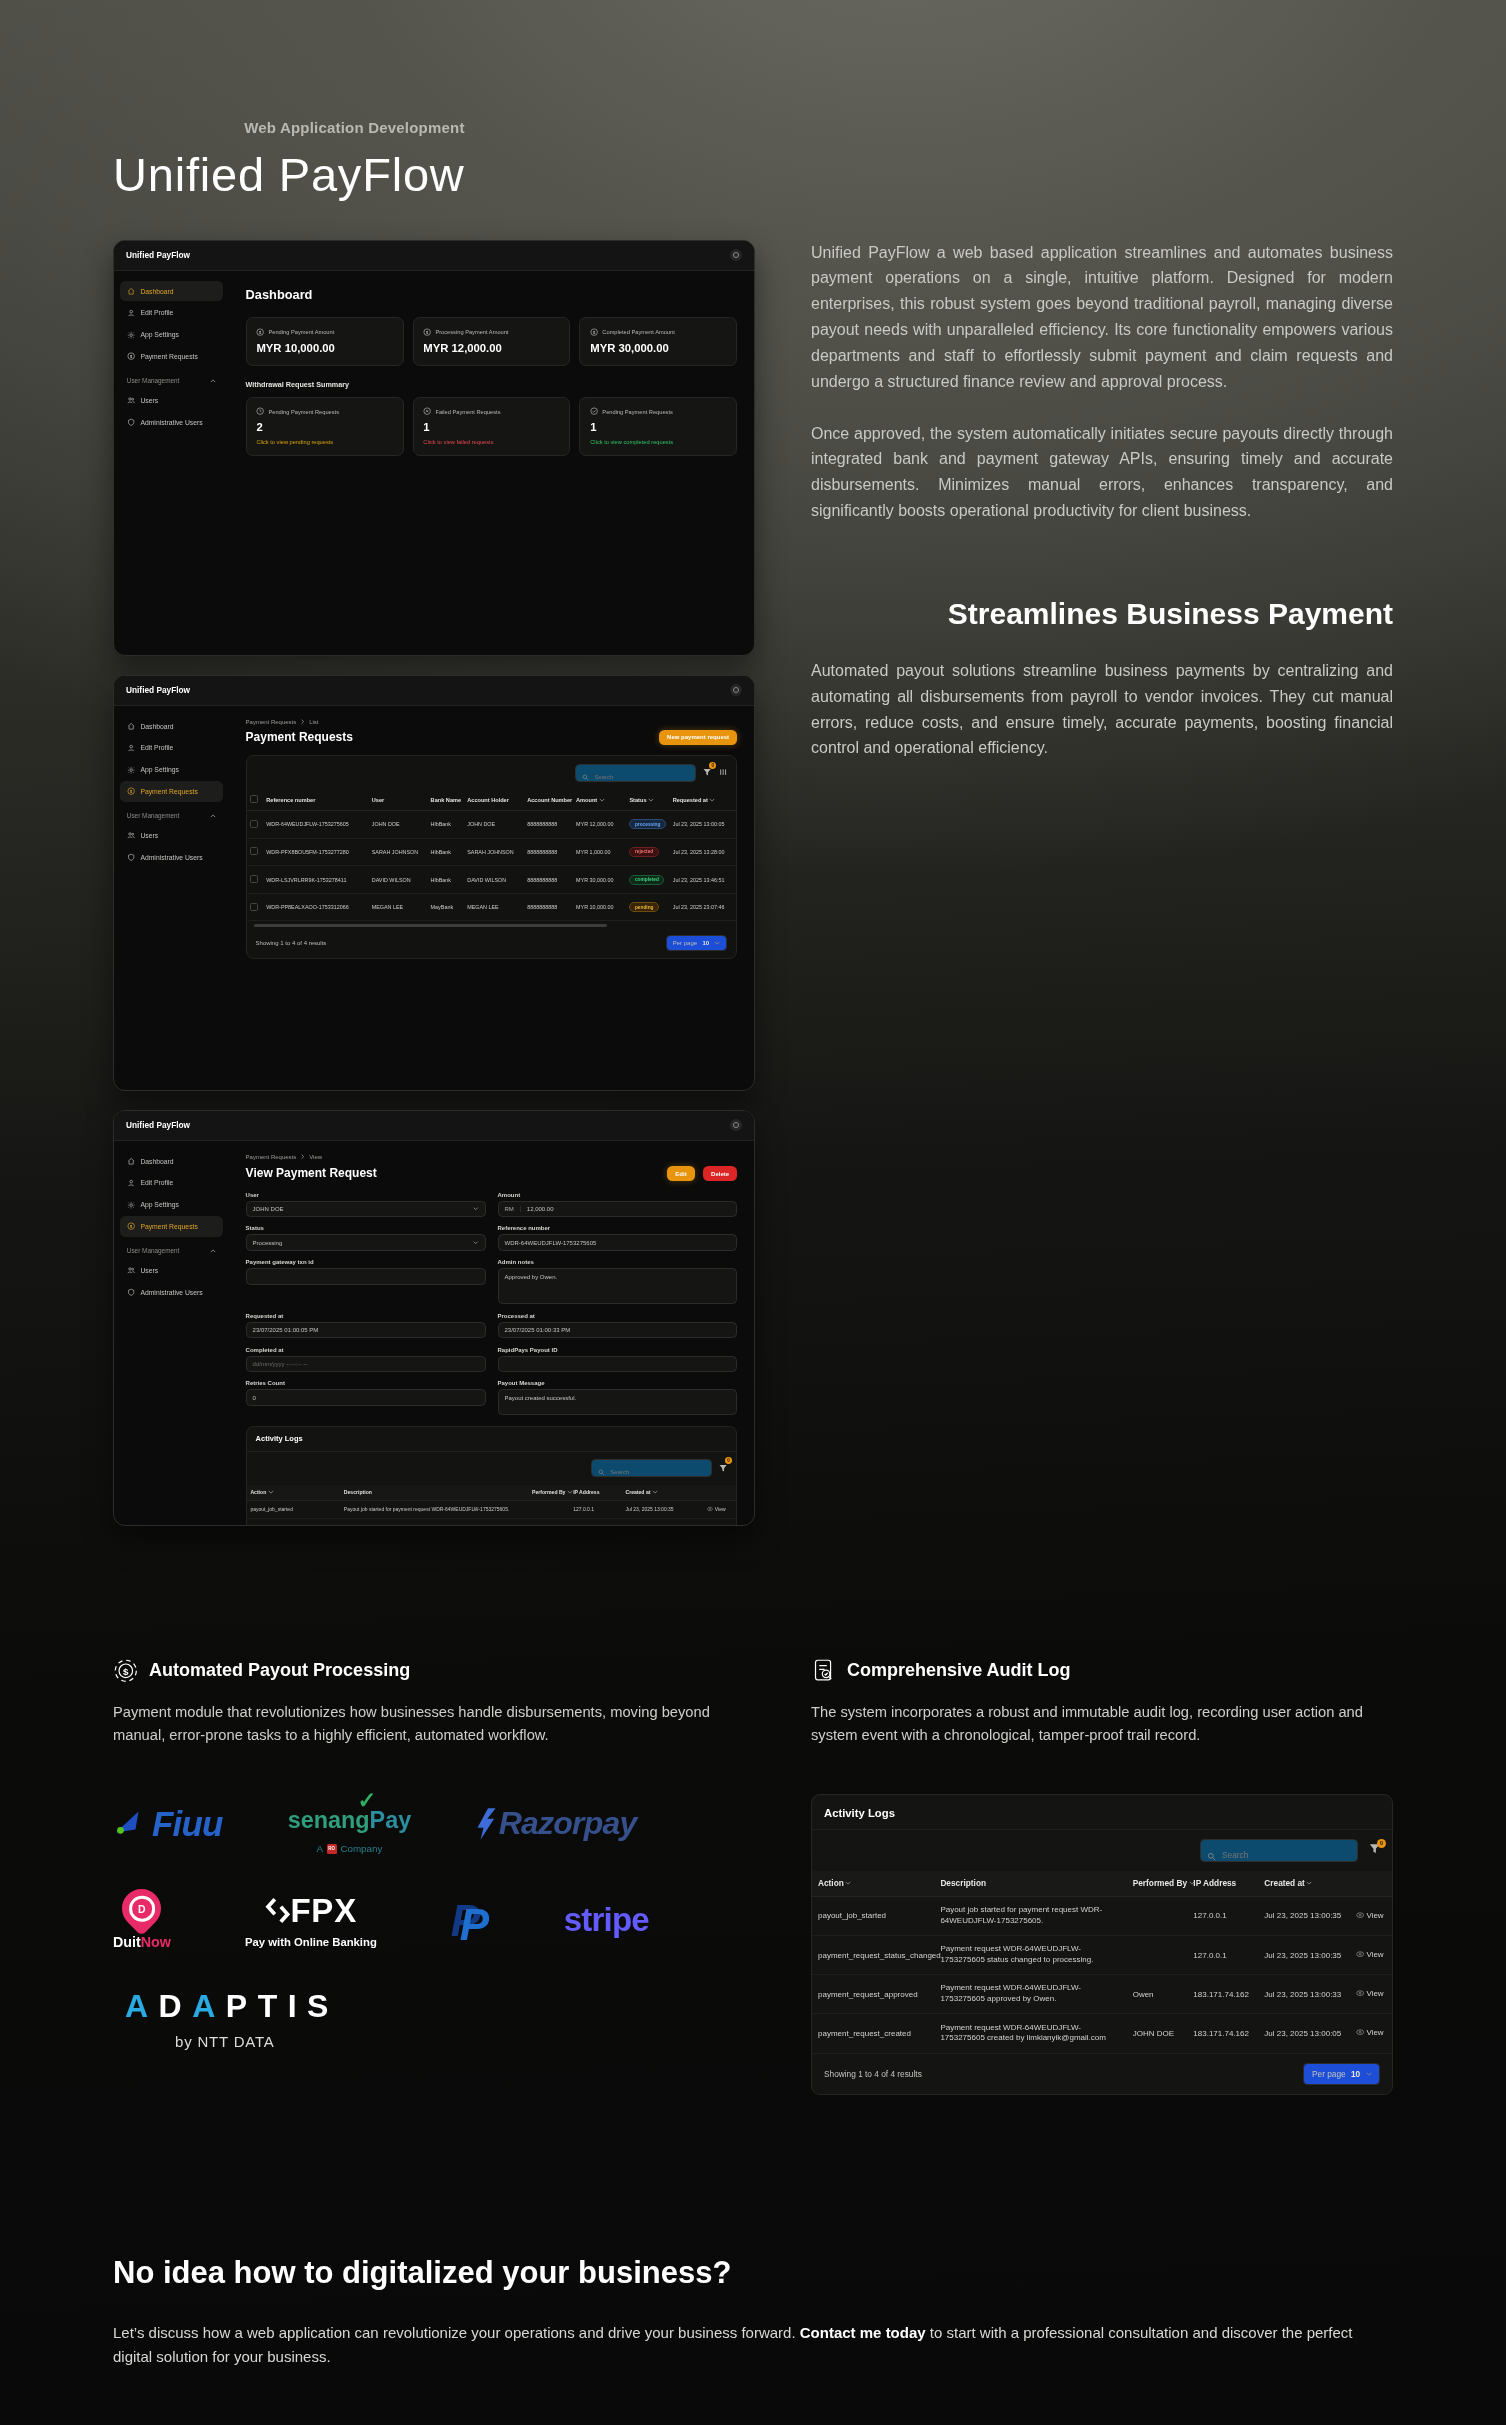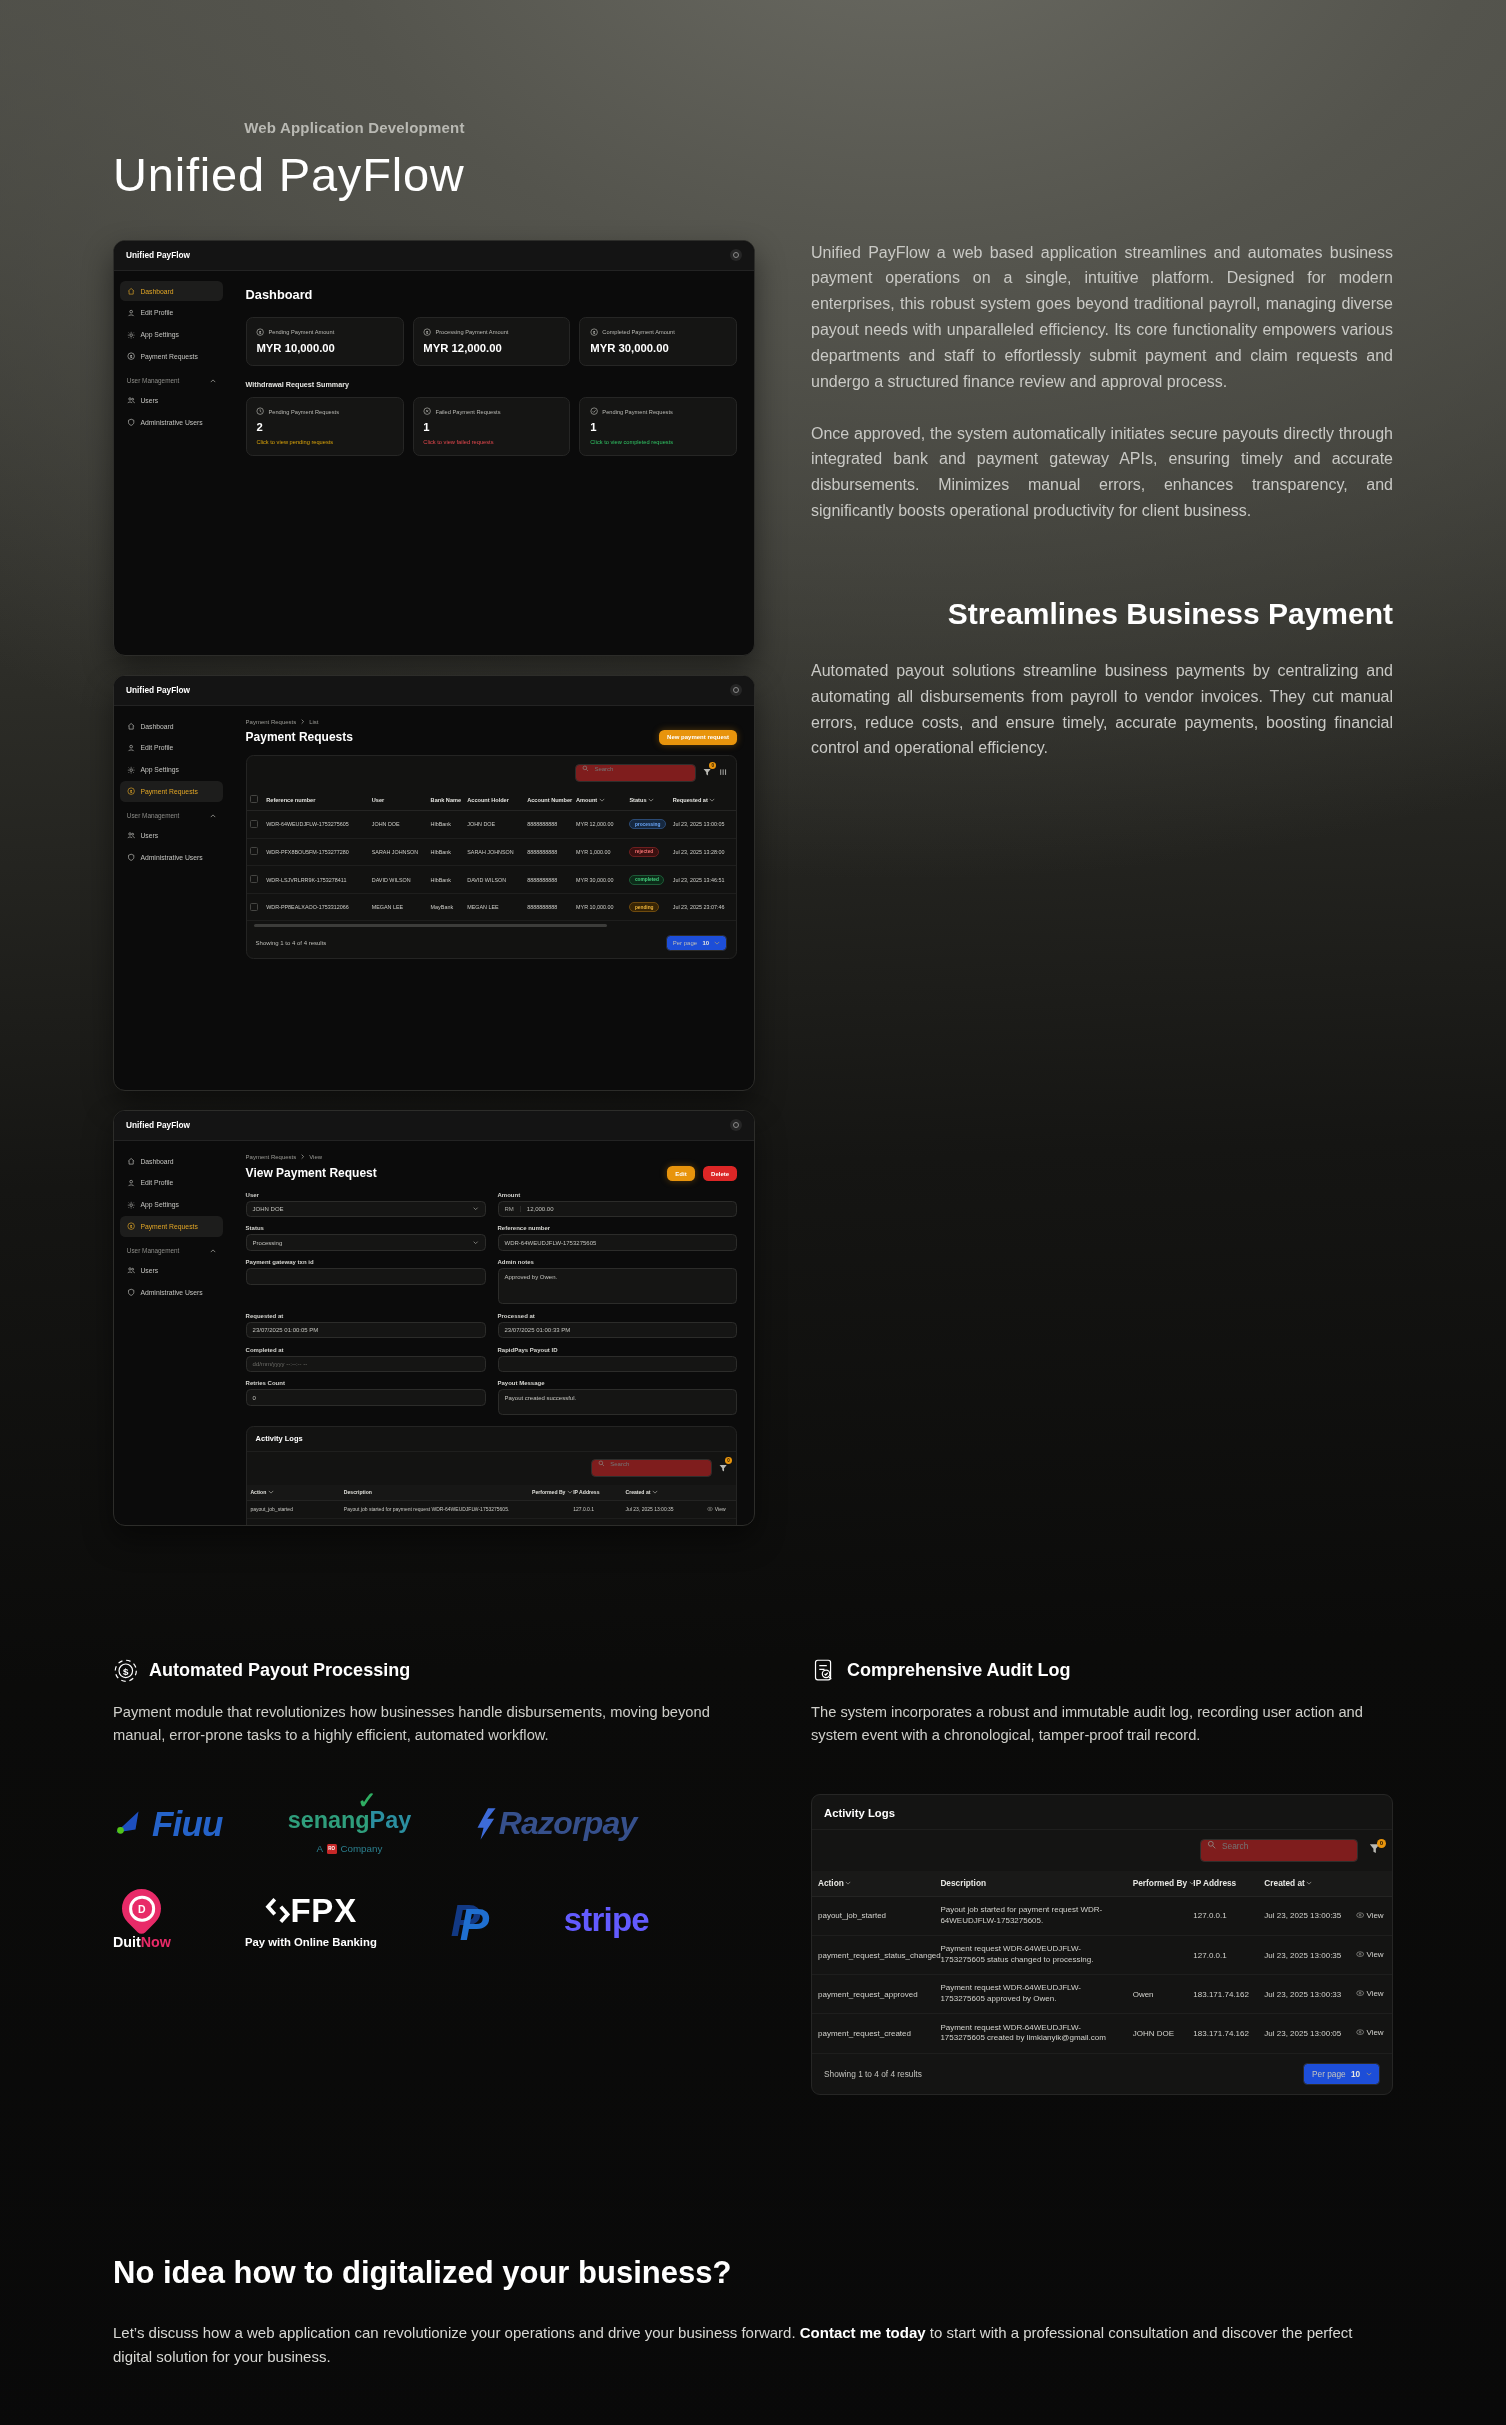--- a/index.html
+++ b/index.html
@@ -61,21 +61,21 @@
   
   .crumb{display:flex;align-items:center;gap:3.8px;font-size:6px;color:#9b9b96;margin-bottom:4.5px;}
   .crumb .chev{stroke:#9b9b96;width:5.3px;height:5.3px;}
   .ph-row{display:flex;justify-content:space-between;align-items:center;margin-bottom:10.5px;}
   .h2x{font-size:12px;font-weight:bold;color:#fff;}
   .btn{border-radius:5.3px;font-size:6px;font-weight:bold;color:#fff;padding:4.5px 8.3px;display:inline-block;}
   .btn-amber{background:#e8940c;box-shadow:0 0 7.5px rgba(232,148,12,.35);}
   .btn-red{background:#dc2626;}
   .card{background:#121211;border:0.8px solid #242423;border-radius:7.5px;}
   .toolbar{display:flex;justify-content:flex-end;align-items:center;gap:7.5px;padding:7.5px 9px;}
-  .search{display:flex;align-items:flex-start;gap:3.8px;background:#7f1d1d;border:0.8px solid #2e2e2c;border-radius:4.5px;
+  .search{display:flex;align-items:flex-end;gap:3.8px;background:#0c4a6e;border:0.8px solid #2e2e2c;border-radius:4.5px;
     padding:0 6px;height:18px;width:121px;box-sizing:border-box;}
   .search svg{width:6.8px;height:6.8px;stroke:#8d8d88;fill:none;stroke-width:1.2;flex:none;}
   .search input{background:transparent;border:0;outline:0;color:#cfcfca;font-size:6px;width:100%;
     font-family:"Liberation Sans",sans-serif;}
   .funnel-wrap{position:relative;}
   .funnel{width:8.3px;height:8.3px;fill:#b9b9b4;stroke:none;}
   .badge{position:absolute;top:-3.8px;right:-4.5px;background:#e8940c;color:#221500;border-radius:50%;
     font-size:4.5px;font-weight:bold;width:6.8px;height:6.8px;display:flex;align-items:center;justify-content:center;}
   .cols-ico{width:8.3px;height:8.3px;stroke:#b9b9b4;fill:none;stroke-width:1.3;}
   table{border-collapse:collapse;table-layout:fixed;}
@@ -822,20 +822,26 @@
             </svg>
             <span class="fpx-word">FPX</span>
           </span>
           <span class="fpx-tag">Pay with Online Banking</span>
         </span>
         <span class="paypal">
           <span class="pback">P</span>
           <span class="pfront">P</span>
         </span>
         <span class="stripe-word">stripe</span>
+      </div>
+      <div class="lg-row3">
+        <div class="adaptis">
+          <span class="ab">A</span><span>D</span><span class="ab">A</span><span>PTIS</span>
+        </div>
+        <div class="adaptis-by">by NTT DATA</div>
       </div>
     </div>
 
     <div class="audit-card">
       <div class="audit-title">Activity Logs</div>
       <div class="audit-toolbar">
         <label class="search big">
           <svg viewBox="0 0 13 13">
               <circle cx="5.5" cy="5.5" r="3.5"></circle>
               <path d="M8.2 8.2 12 12"></path>

